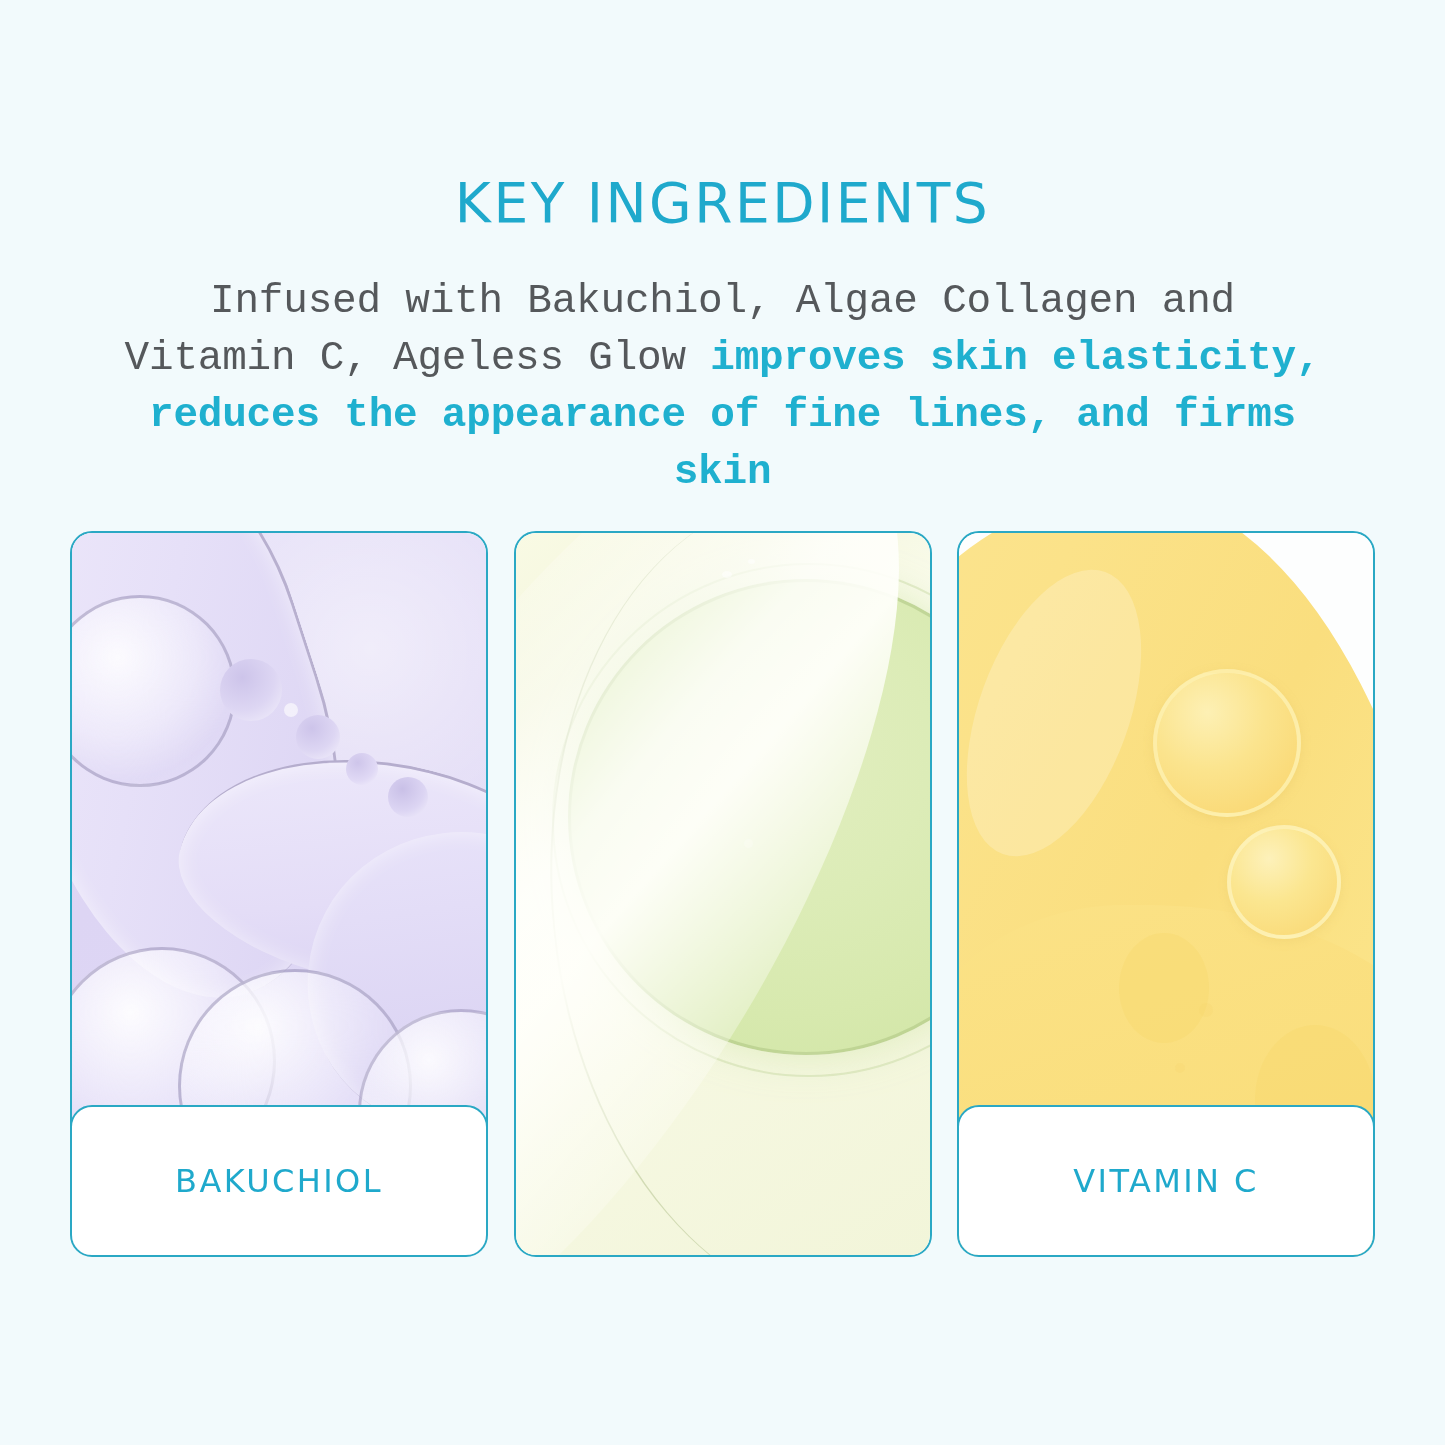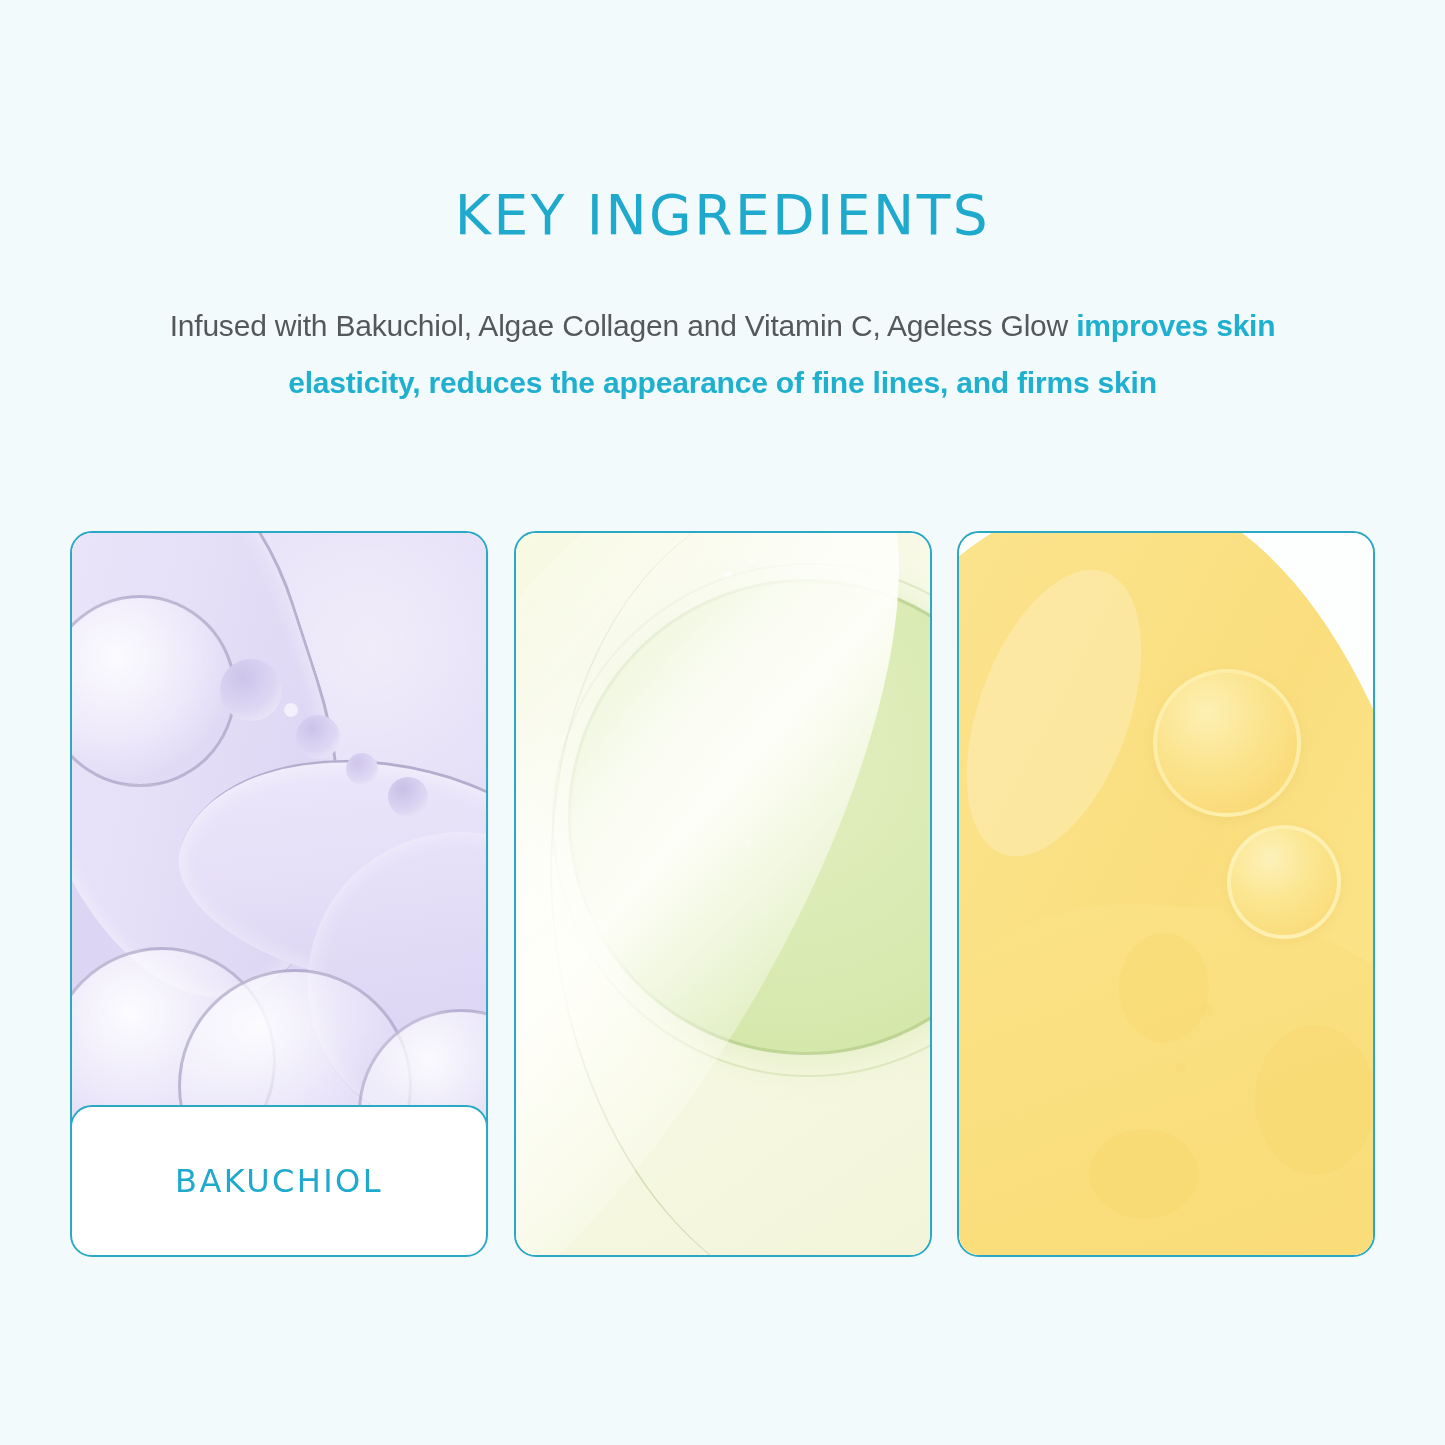--- a/index.html
+++ b/index.html
@@ -12,42 +12,42 @@
     background: #f2fafc;
     font-family: "Liberation Sans", sans-serif;
     overflow: hidden;
     position: relative;
   }
 
   
   .header {
     position: absolute;
     left: 0;
-    top: 16px;
+    top: 4px;
     width: 1445px;
     text-align: center;
   }
   .title {
     margin: 0;
     padding-top: 172px;
     font-size: 55px;
     font-weight: 400;
     letter-spacing: 2.5px;
     color: #1fa9cc;
     line-height: 1;
     font-family: "DejaVu Sans", sans-serif;
   }
   .subtitle {
-    margin: 16px auto;
+    margin: 4px auto;
     padding-top: 38px;
     width: 1220px;
-    font-size: 30px;
+    font-size: 41px;
     line-height: 57px;
     color: #55585b;
-    font-family: Liberation Sans, sans-serif;
+    font-family: Liberation Mono, monospace;
     letter-spacing: -0.2px;
   }
   .subtitle .hi {
     color: #1fb0cf;
     font-weight: bold;
   }
 
   
   .cards {
     position: absolute;
@@ -282,15 +282,18 @@
       <div class="y-base"></div>
       <div class="bub y-b1"></div>
       <div class="bub y-b2"></div>
       <div class="y-sheen" style="left:20px;top:30px;width:150px;height:300px;border-radius:50%;transform:rotate(20deg);"></div>
       <div class="y-dim" style="left:160px;top:400px;width:90px;height:110px;"></div>
       <div class="y-dim" style="left:296px;top:492px;width:120px;height:150px;"></div>
       <div class="y-dim" style="left:130px;top:596px;width:110px;height:90px;"></div>
       <div class="y-dim" style="left:240px;top:470px;width:14px;height:14px;opacity:.6;"></div>
       <div class="y-dim" style="left:216px;top:530px;width:10px;height:10px;opacity:.6;"></div>
     </div>
+    <div class="label-box">
+      <span class="label-text">VITAMIN C</span>
+    </div>
   </div>
 
 </div>
 
 </body></html>

